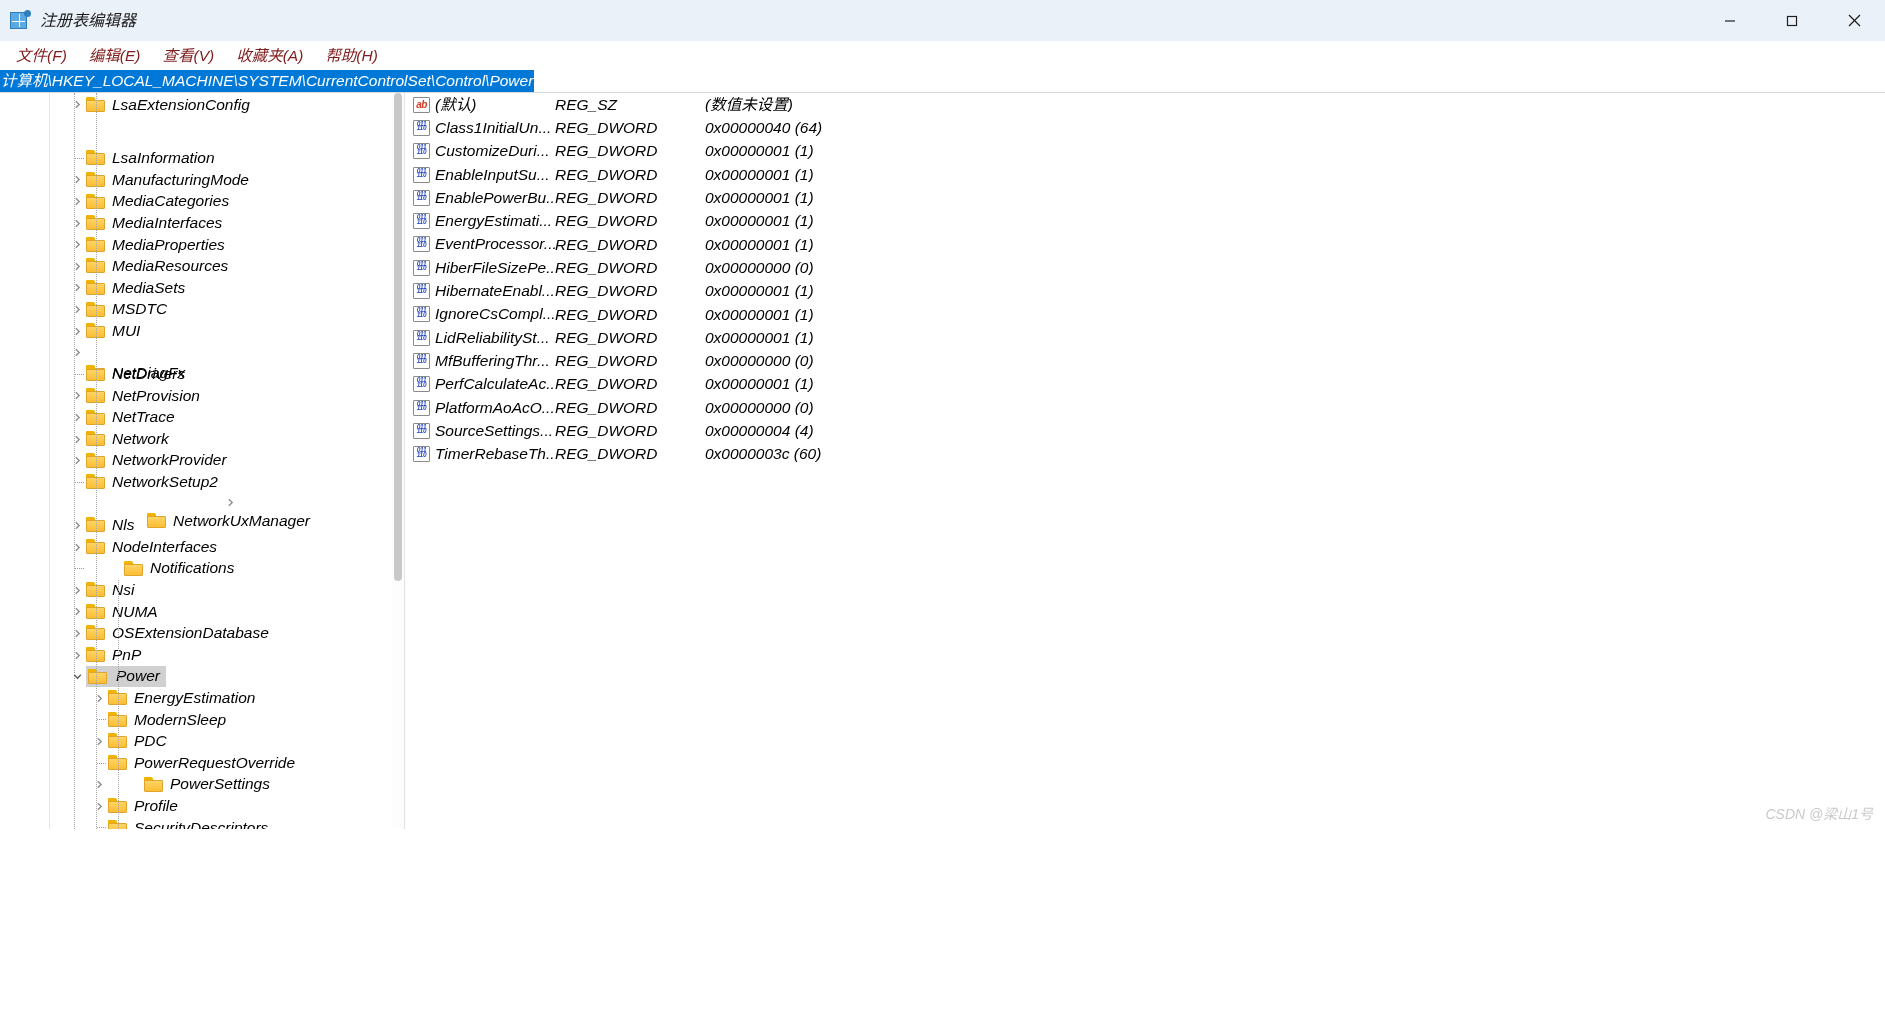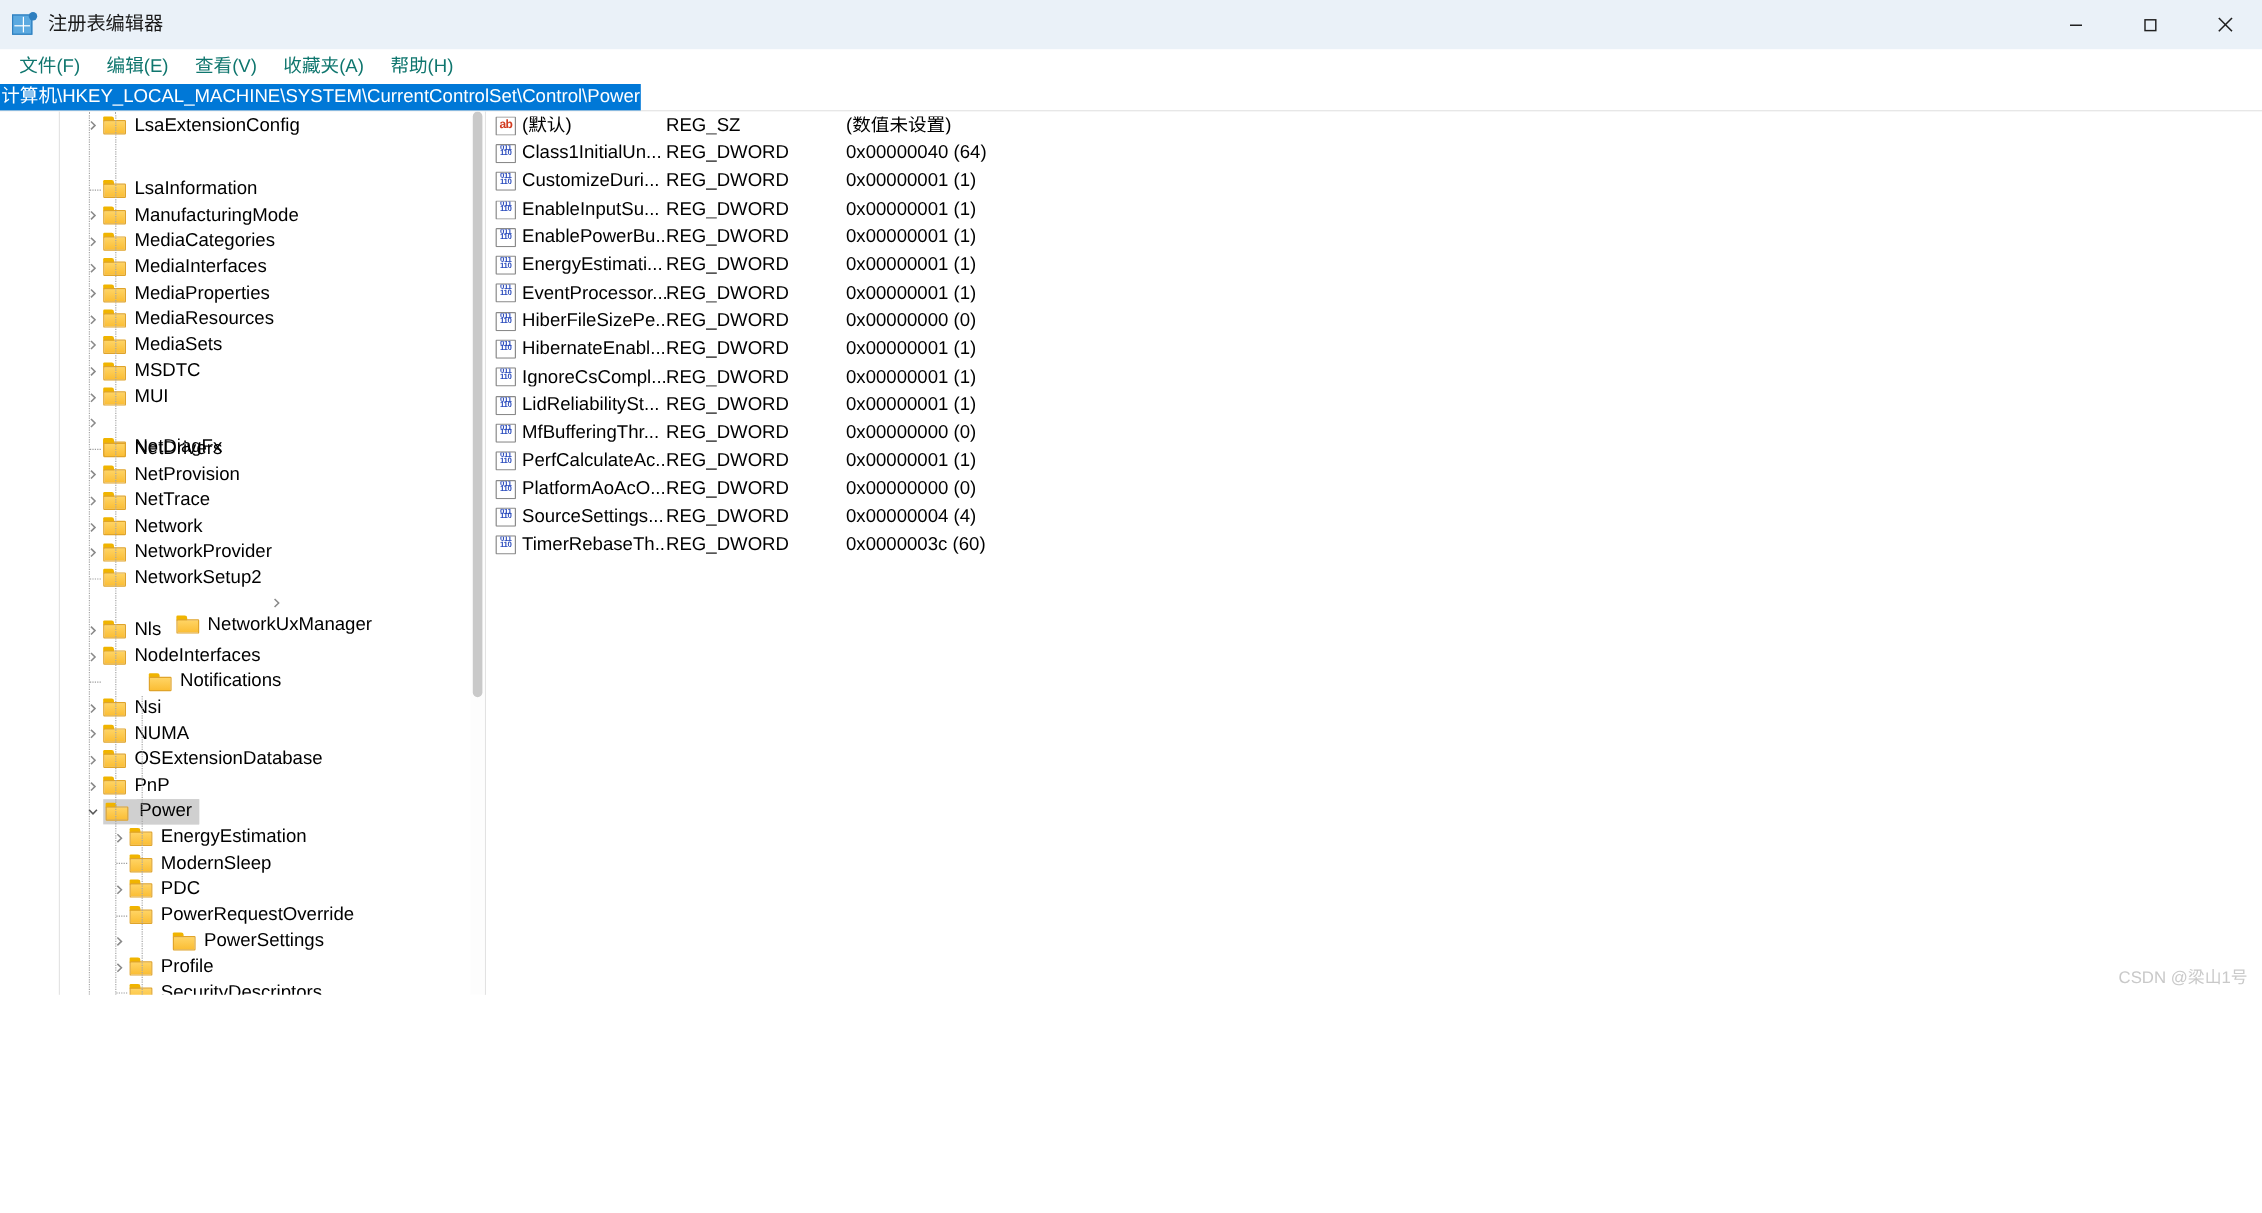--- a/index.html
+++ b/index.html
@@ -10,20 +10,21 @@
     overflow: hidden;
     background: #ffffff;
     font-family: "Liberation Sans", "DejaVu Sans", sans-serif;
   }
 
   #app {
     position: relative;
     width: 1885px;
     height: 829px;
     background: #ffffff;
+    font-style: italic;
   }
 
   
   .titlebar {
     height: 41px;
     background: #eaf1f8;
     display: flex;
     align-items: center;
     position: relative;
   }
@@ -92,21 +93,21 @@
   .menubar {
     height: 29px;
     background: #ffffff;
     display: flex;
     align-items: center;
     padding-left: 7px;
     gap: 4px;
   }
   .menu-item {
     font-size: 15.5px;
-    color: #0f766e;
+    color: #7f1d1d;
     padding: 3px 9px;
     white-space: nowrap;
     cursor: default;
     line-height: 1;
   }
 
   
   .addressbar {
     height: 23px;
     background: #ffffff;
@@ -289,21 +290,21 @@
     display: flex;
     height: 23.3px;
     align-items: center;
     white-space: nowrap;
     cursor: default;
   }
   .vcell {
     font-size: 15.5px;
     color: #000000;
     display: flex;
-    align-items: center;
+    align-items: flex-start;
     overflow: hidden;
     line-height: 1;
   }
   .vcell.name { width: 150px; flex: 0 0 150px; padding-left: 8px; gap: 5px; }
   .vcell.type { width: 150px; flex: 0 0 150px; }
   .vcell.data { width: 357px; flex: 0 0 357px; }
 
   
   .ico-sz {
     width: 17px; height: 16px;

